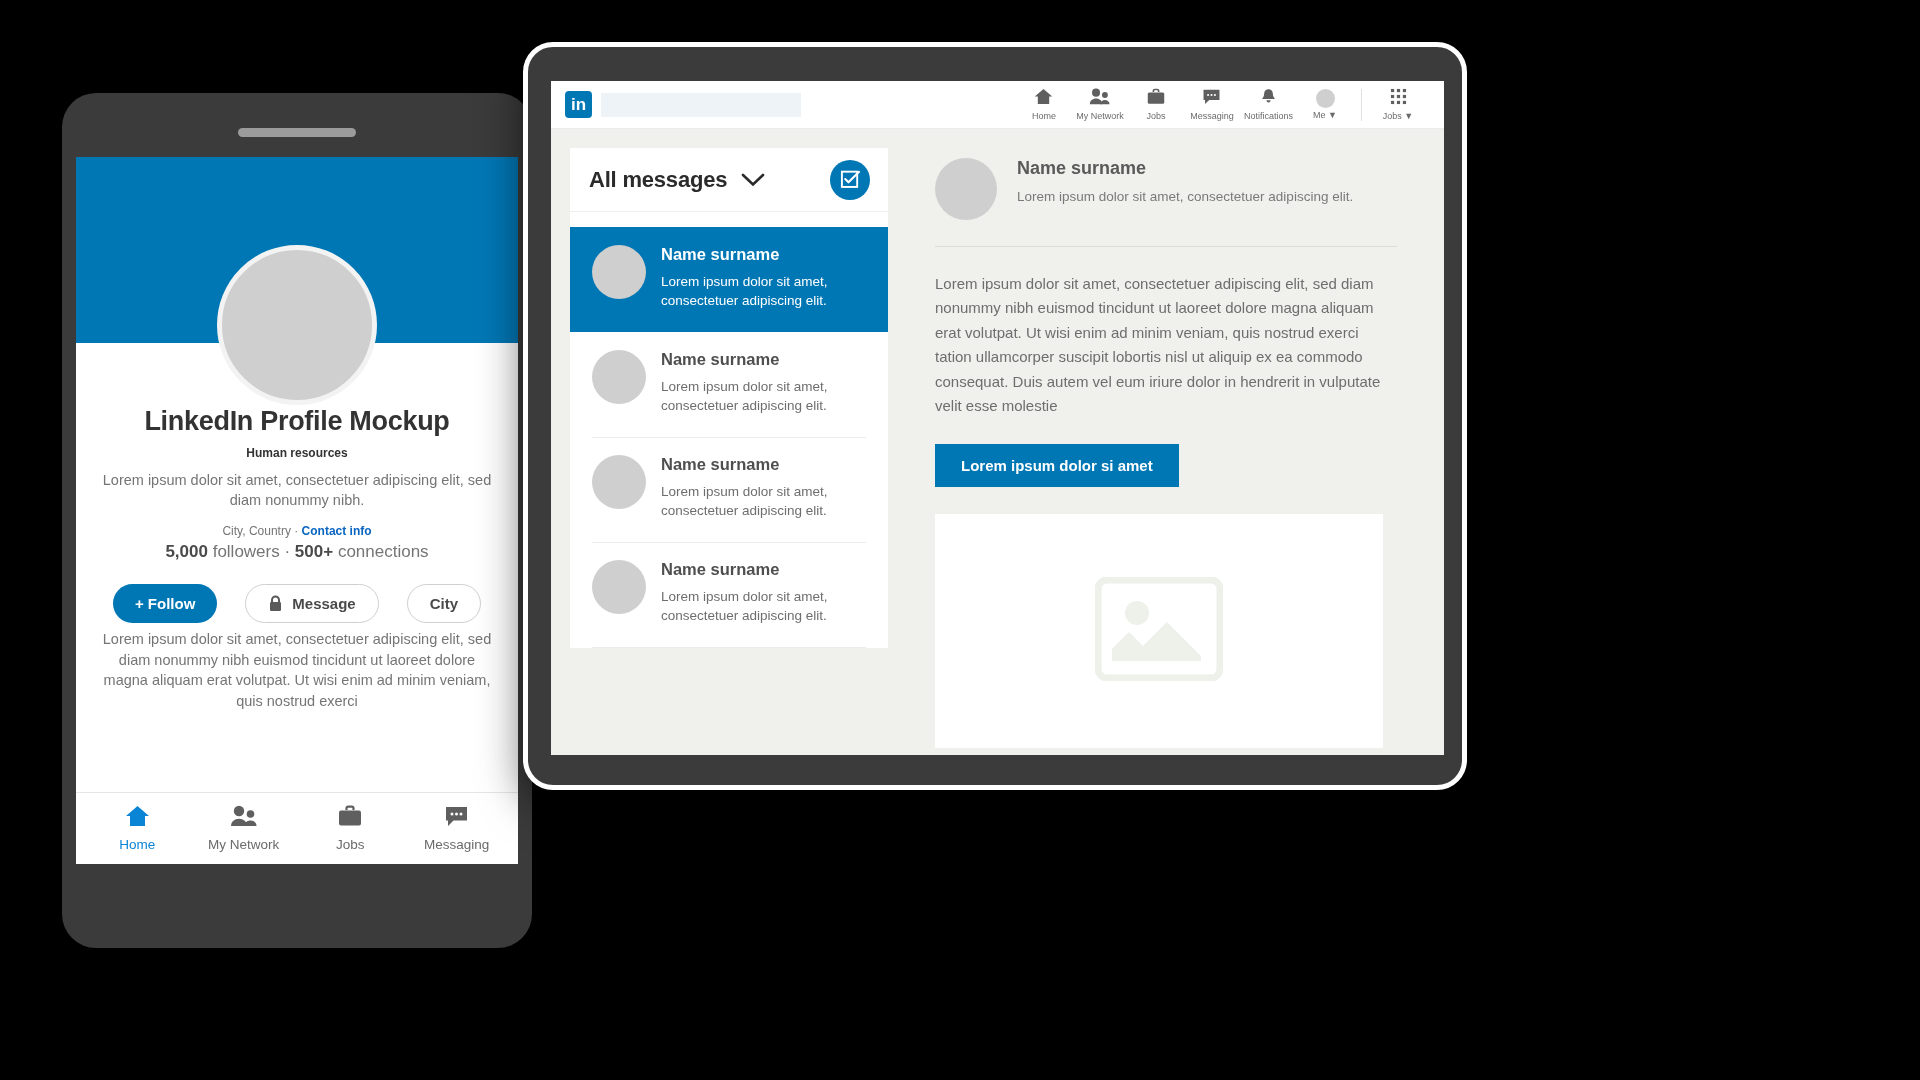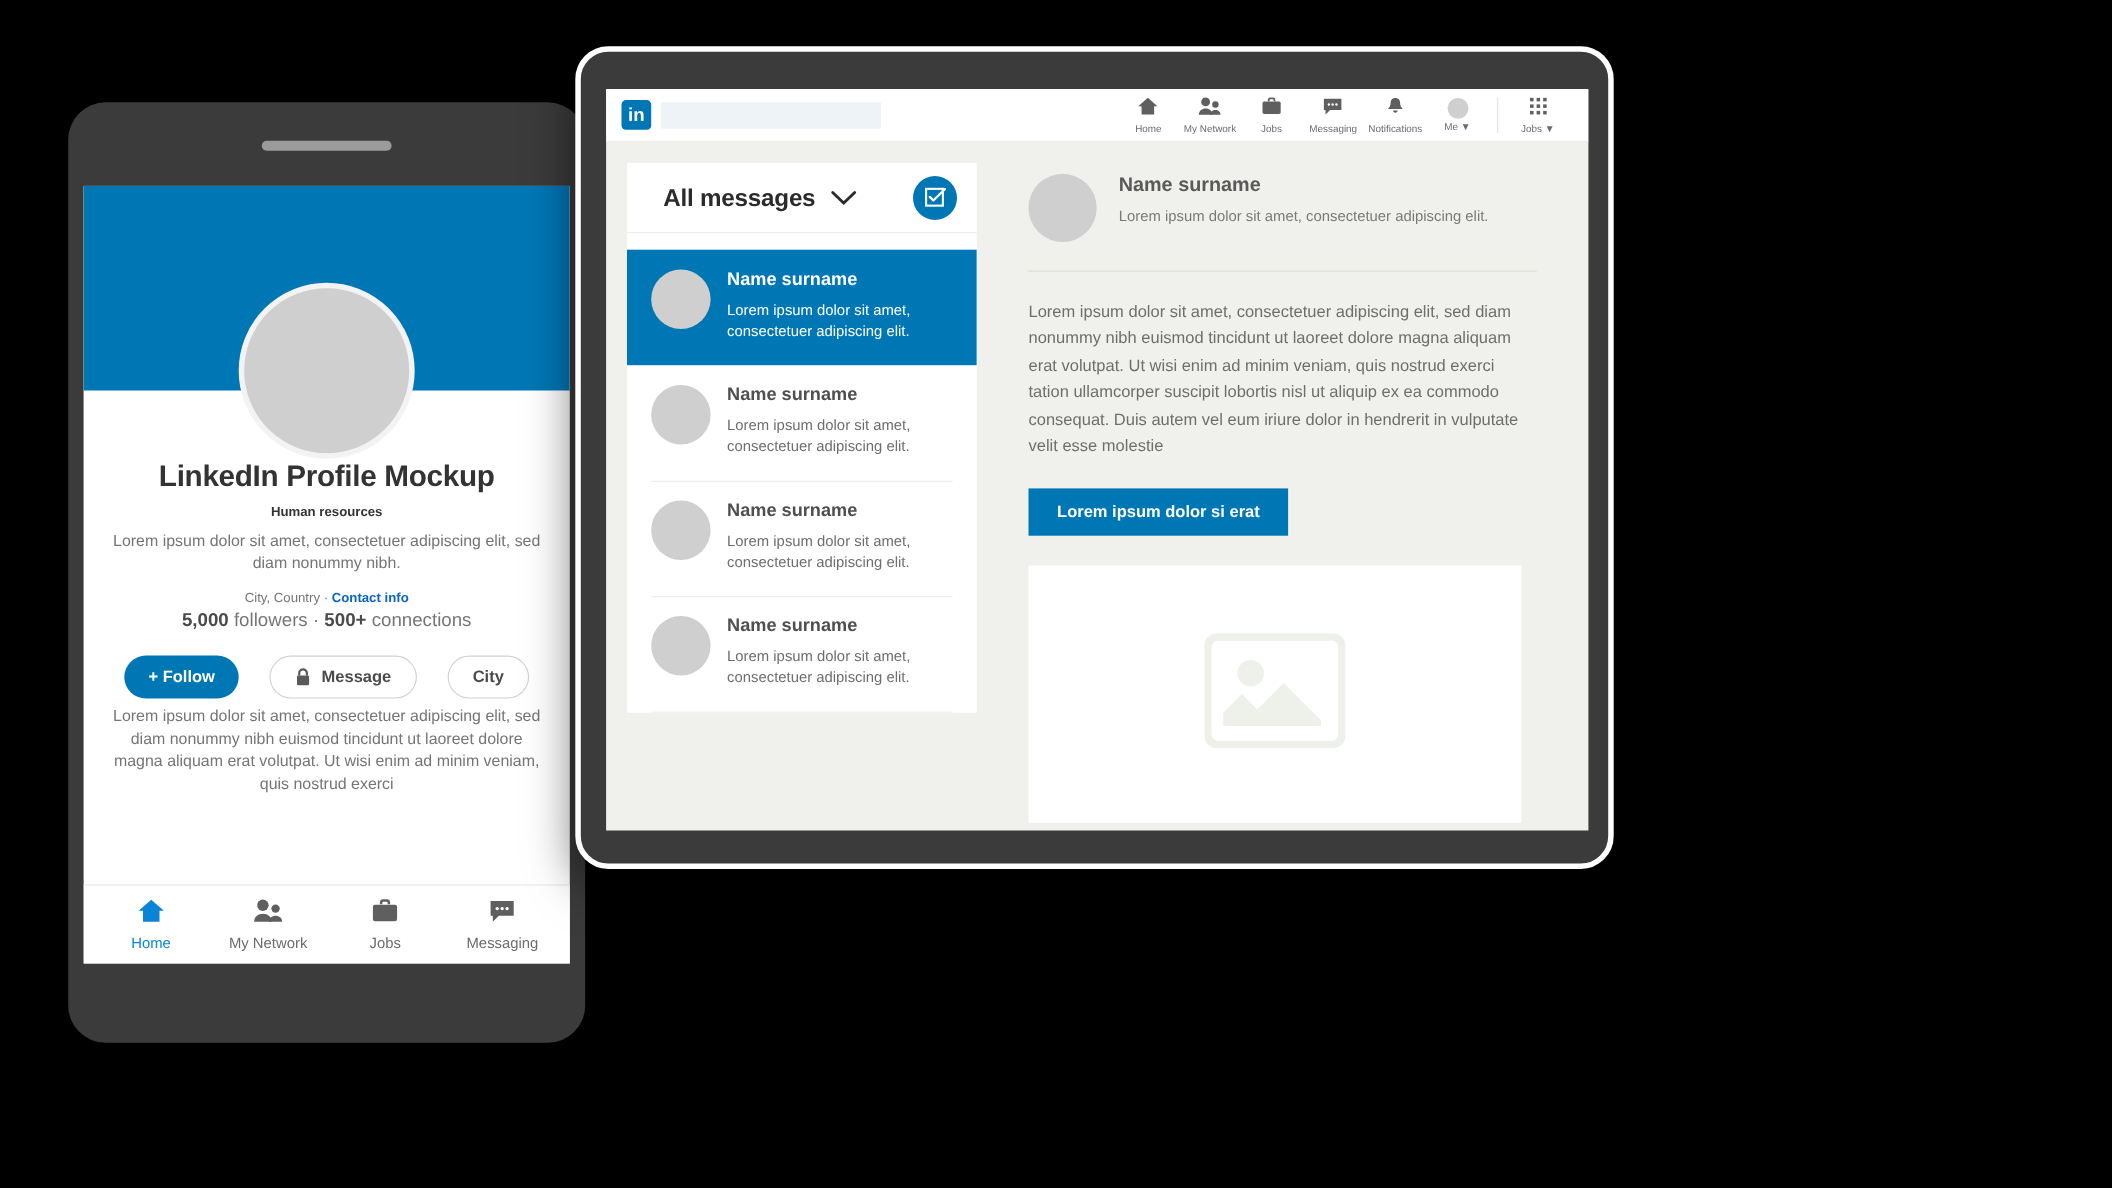--- a/index.html
+++ b/index.html
@@ -18,21 +18,21 @@
     width: 470px; height: 855px;
     background: #3b3b3b;
     border-radius: 34px;
     box-shadow: 0 14px 40px rgba(0,0,0,0.6);
   }
   #phone-speaker {
     position: absolute; left: 50%; top: 35px; transform: translateX(-50%);
     width: 118px; height: 9px; background: #9b9b9b; border-radius: 5px;
   }
   #phone-screen {
-    position: absolute; left: 14px; top: 76px;
+    position: absolute; left: 14px; top: 64px;
     width: 442px; height: 707px;
     background: #ffffff;
     overflow: hidden;
   }
   #phone-cover {
     height: 186px; background: #0077b5; width: 100%;
   }
   #phone-avatar-wrap {
     position: absolute; left: 50%; top: 88px; transform: translateX(-50%);
     width: 160px; height: 160px; border-radius: 50%;
@@ -125,21 +125,21 @@
 
   
   #tb-content { display: flex; padding: 19px 19px 0 19px; gap: 19px; height: 626px; }
 
   
   #msg-panel {
     width: 318px; background: #ffffff; align-self: flex-start;
     max-height: 588px; display: flex; flex-direction: column;
   }
   #msg-head {
-    height: 64px; display: flex; align-items: center; padding: 0 18px 0 33px;
+    height: 64px; display: flex; align-items: center; padding: 0 18px 0 19px;
     border-bottom: 1px solid #eeeeee;
   }
   #msg-title { font-size: 22px; font-weight: bold; color: #2b2b2b; letter-spacing: -0.2px; }
   #msg-chevron { margin-left: 14px; cursor: pointer; display: flex; }
   #msg-compose {
     margin-left: auto; width: 40px; height: 40px; border-radius: 50%;
     background: #0077b5; display: flex; align-items: center; justify-content: center;
     cursor: pointer;
   }
   #msg-list { flex: 1; overflow: hidden; padding-top: 15px; }
@@ -403,21 +403,21 @@
         <div id="conv">
           <div id="conv-head">
             <span id="conv-avatar"></span>
             <span>
               <span id="conv-name" style="display:block">Name surname</span>
               <span id="conv-sub" style="display:block">Lorem ipsum dolor sit amet, consectetuer adipiscing elit.</span>
             </span>
           </div>
           <div id="conv-rule"></div>
           <div id="conv-body">Lorem ipsum dolor sit amet, consectetuer adipiscing elit, sed diam nonummy nibh euismod tincidunt ut laoreet dolore magna aliquam erat volutpat. Ut wisi enim ad minim veniam, quis nostrud exerci tation ullamcorper suscipit lobortis nisl ut aliquip ex ea commodo consequat. Duis autem vel eum iriure dolor in hendrerit in vulputate velit esse molestie</div>
-          <button id="conv-cta">Lorem ipsum dolor si erat</button>
+          <button id="conv-cta">Lorem ipsum dolor si amet</button>
           <div id="conv-image">
             <span>
               <svg width="128" height="104" viewBox="0 0 128 104">
                 <rect x="3" y="3" width="122" height="98" rx="9" fill="none" stroke="#eef0ea" stroke-width="7"></rect>
                 <circle cx="42" cy="36" r="12" fill="#eef0ea"></circle>
                 <path d="M17 84V72l17-17 14 14 24-24 34 34v5z" fill="#eef0ea"></path>
               </svg>
             </span>
           </div>
         </div>

